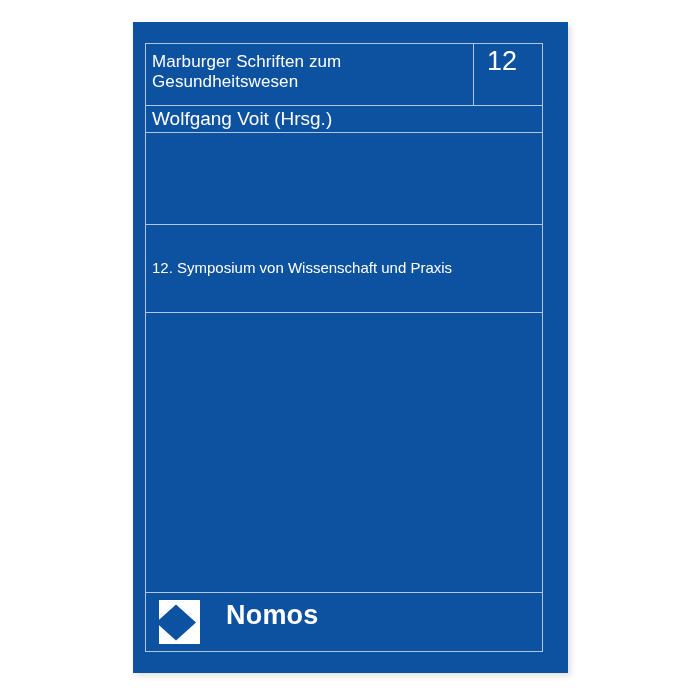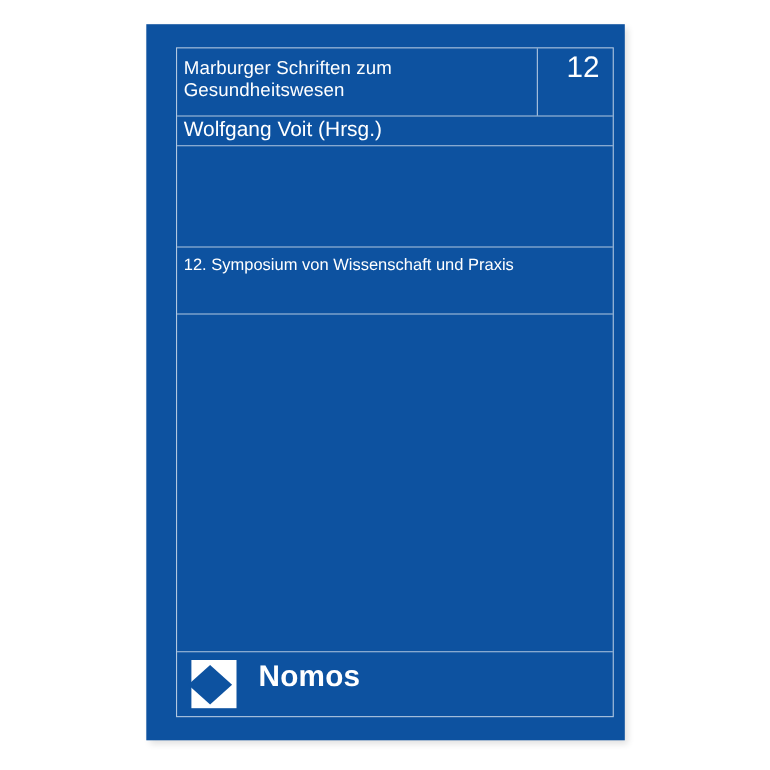--- a/index.html
+++ b/index.html
@@ -21,21 +21,21 @@
   }
   .cover {
     position: absolute;
     left: 133px; top: 22px;
     width: 435px; height: 651px;
     background: var(--blue);
     box-shadow: 3px 3px 6px rgba(0,0,0,0.12);
   }
   .inner {
     position: absolute;
-    left: 27px; top: 21px;
+    left: 12px; top: 21px;
     width: 398px; height: 609px;
     border: 1px solid var(--rule);
     display: flex;
     flex-direction: column;
     color: var(--text);
   }
   .header-row {
     height: 62px;
     border-bottom: 1px solid var(--rule);
     display: flex;
@@ -44,21 +44,21 @@
   .series-title {
     flex: 1;
     padding: 8px 8px 0 6px;
     font-size: 17px;
     letter-spacing: 0.1px;
     line-height: 1.2;
   }
   .series-number-box {
     width: 69px;
     border-left: 1px solid var(--rule);
-    text-align: right;
+    text-align: center;
     padding: 3px 12px 0 0;
     font-size: 27px;
     line-height: 1.1;
   }
   .author-row {
     height: 27px;
     flex: 0 0 auto;
     border-bottom: 1px solid var(--rule);
     font-size: 19px;
     display: flex;
@@ -74,29 +74,31 @@
     padding: 4px 8px 0 6px;
     font-weight: 400;
     letter-spacing: -0.2px;
   }
   .subtitle-block {
     height: 61px;
     flex: 0 0 auto;
     border-bottom: 1px solid var(--rule);
     font-size: 15px;
     padding: 7px 8px 0 6px;
+    margin-top: 27px;
   }
   .spacer { flex: 1 1 auto; }
   .logo-row {
     height: 59px;
     flex: 0 0 auto;
     border-top: 1px solid var(--rule);
     display: flex;
     align-items: center;
     padding-left: 10px;
+    gap: 6px;
   }
   .logo-svg {
     display: block;
     flex: 0 0 auto;
   }
   .publisher-name {
     font-size: 27px;
     font-weight: 700;
     margin-left: 19px;
     transform: translateY(-7px);

